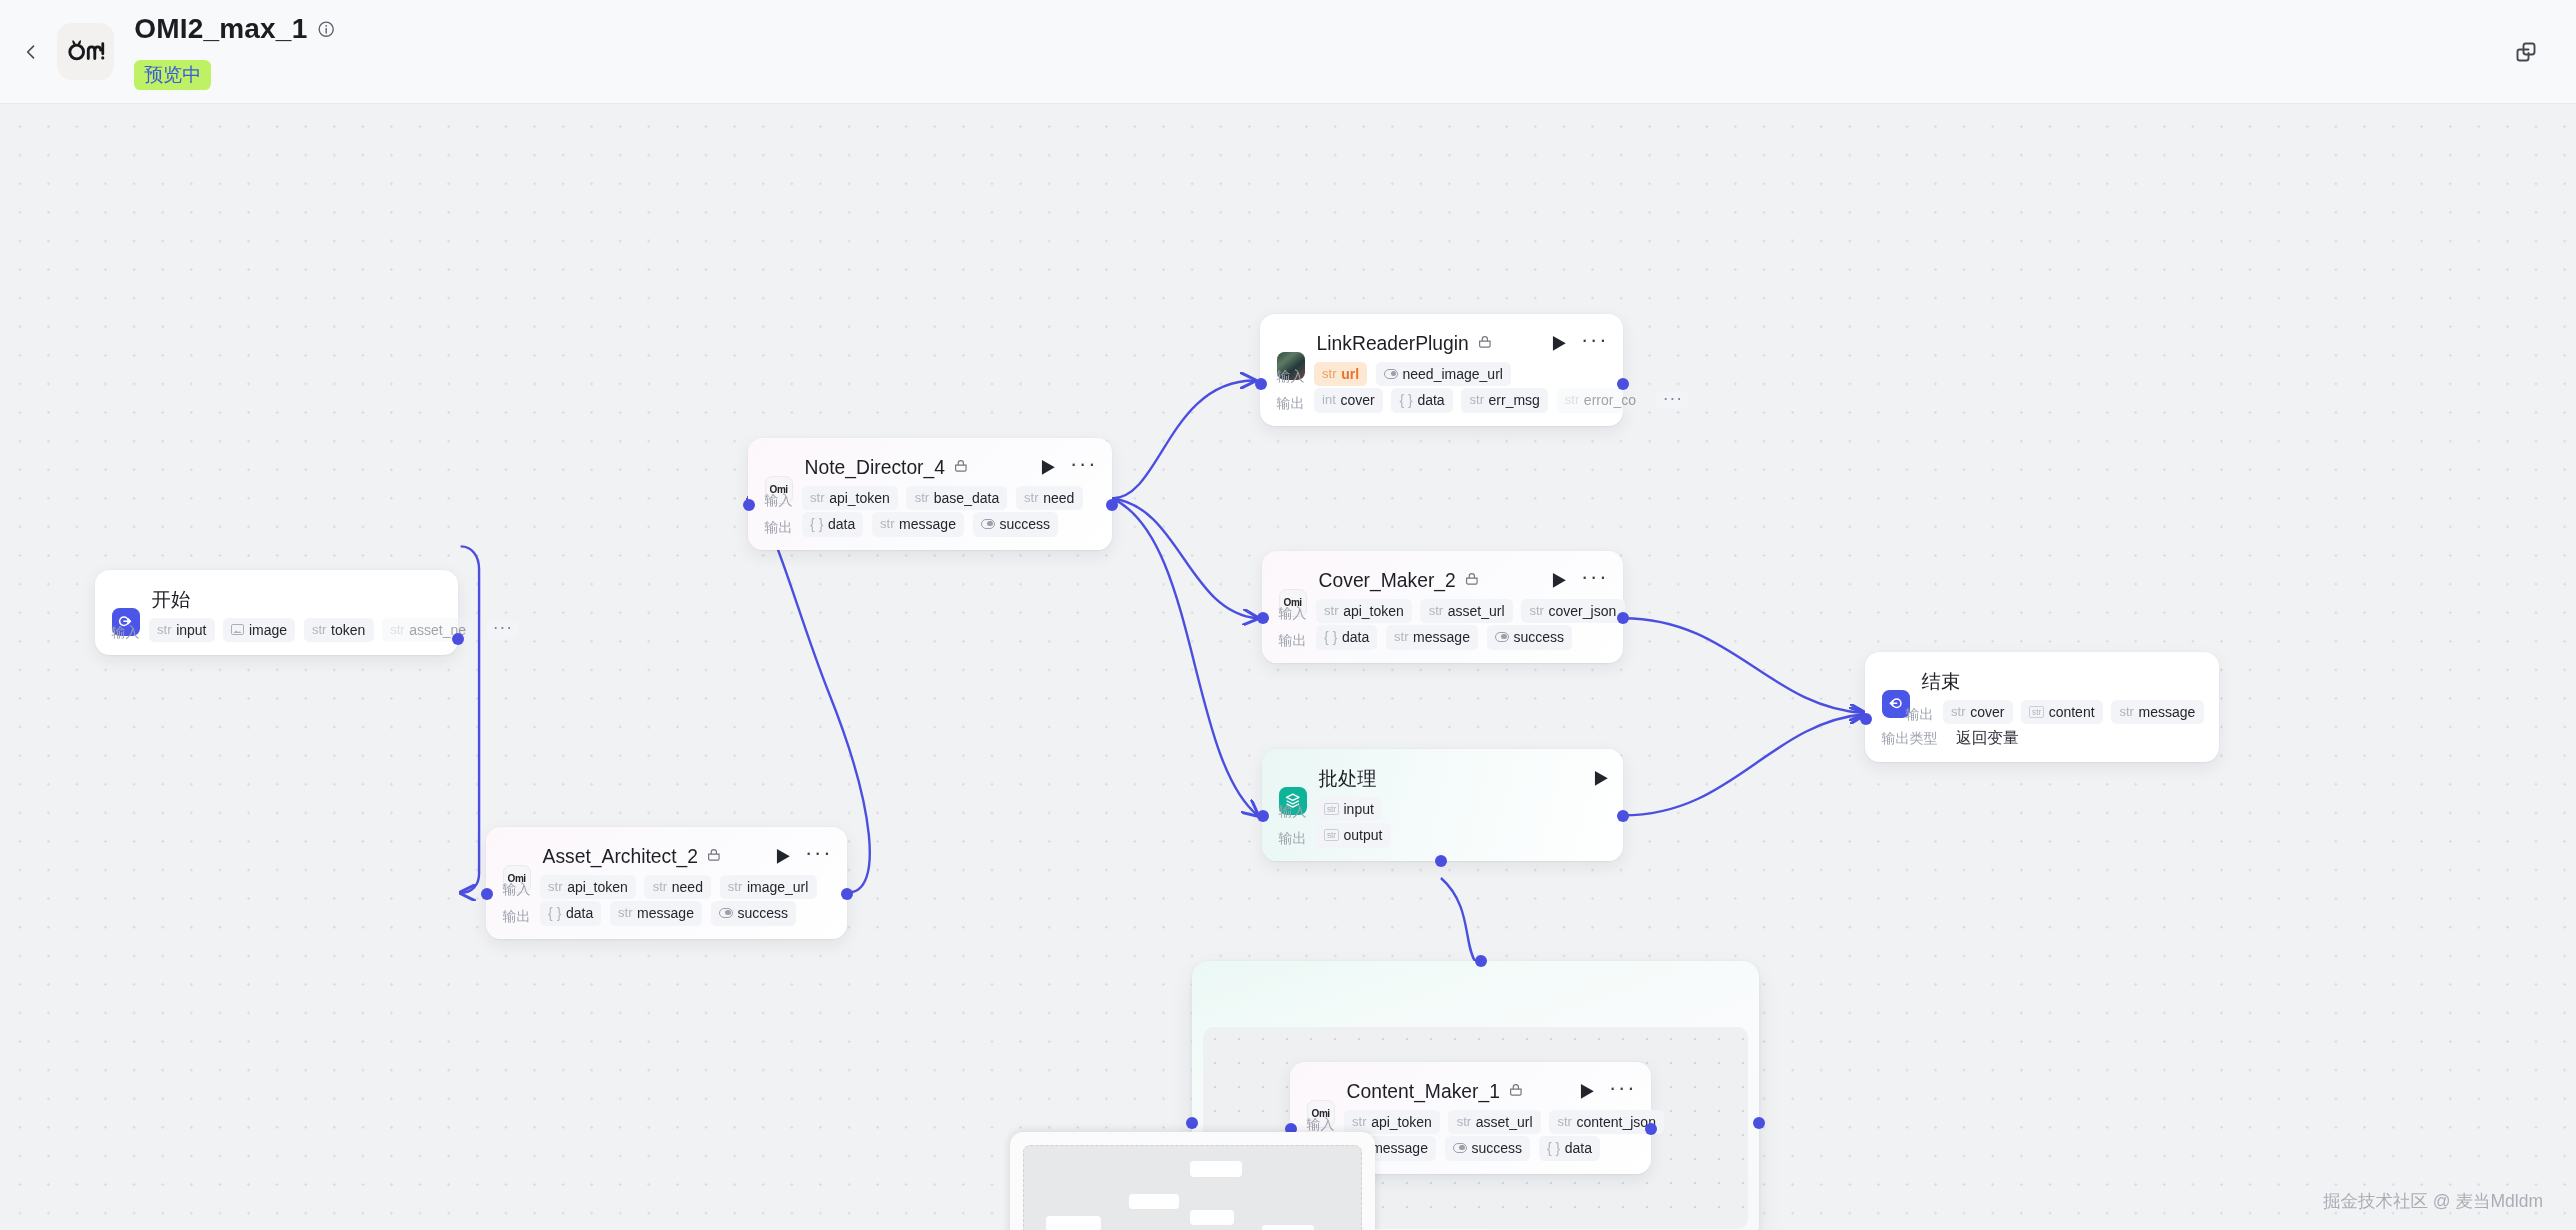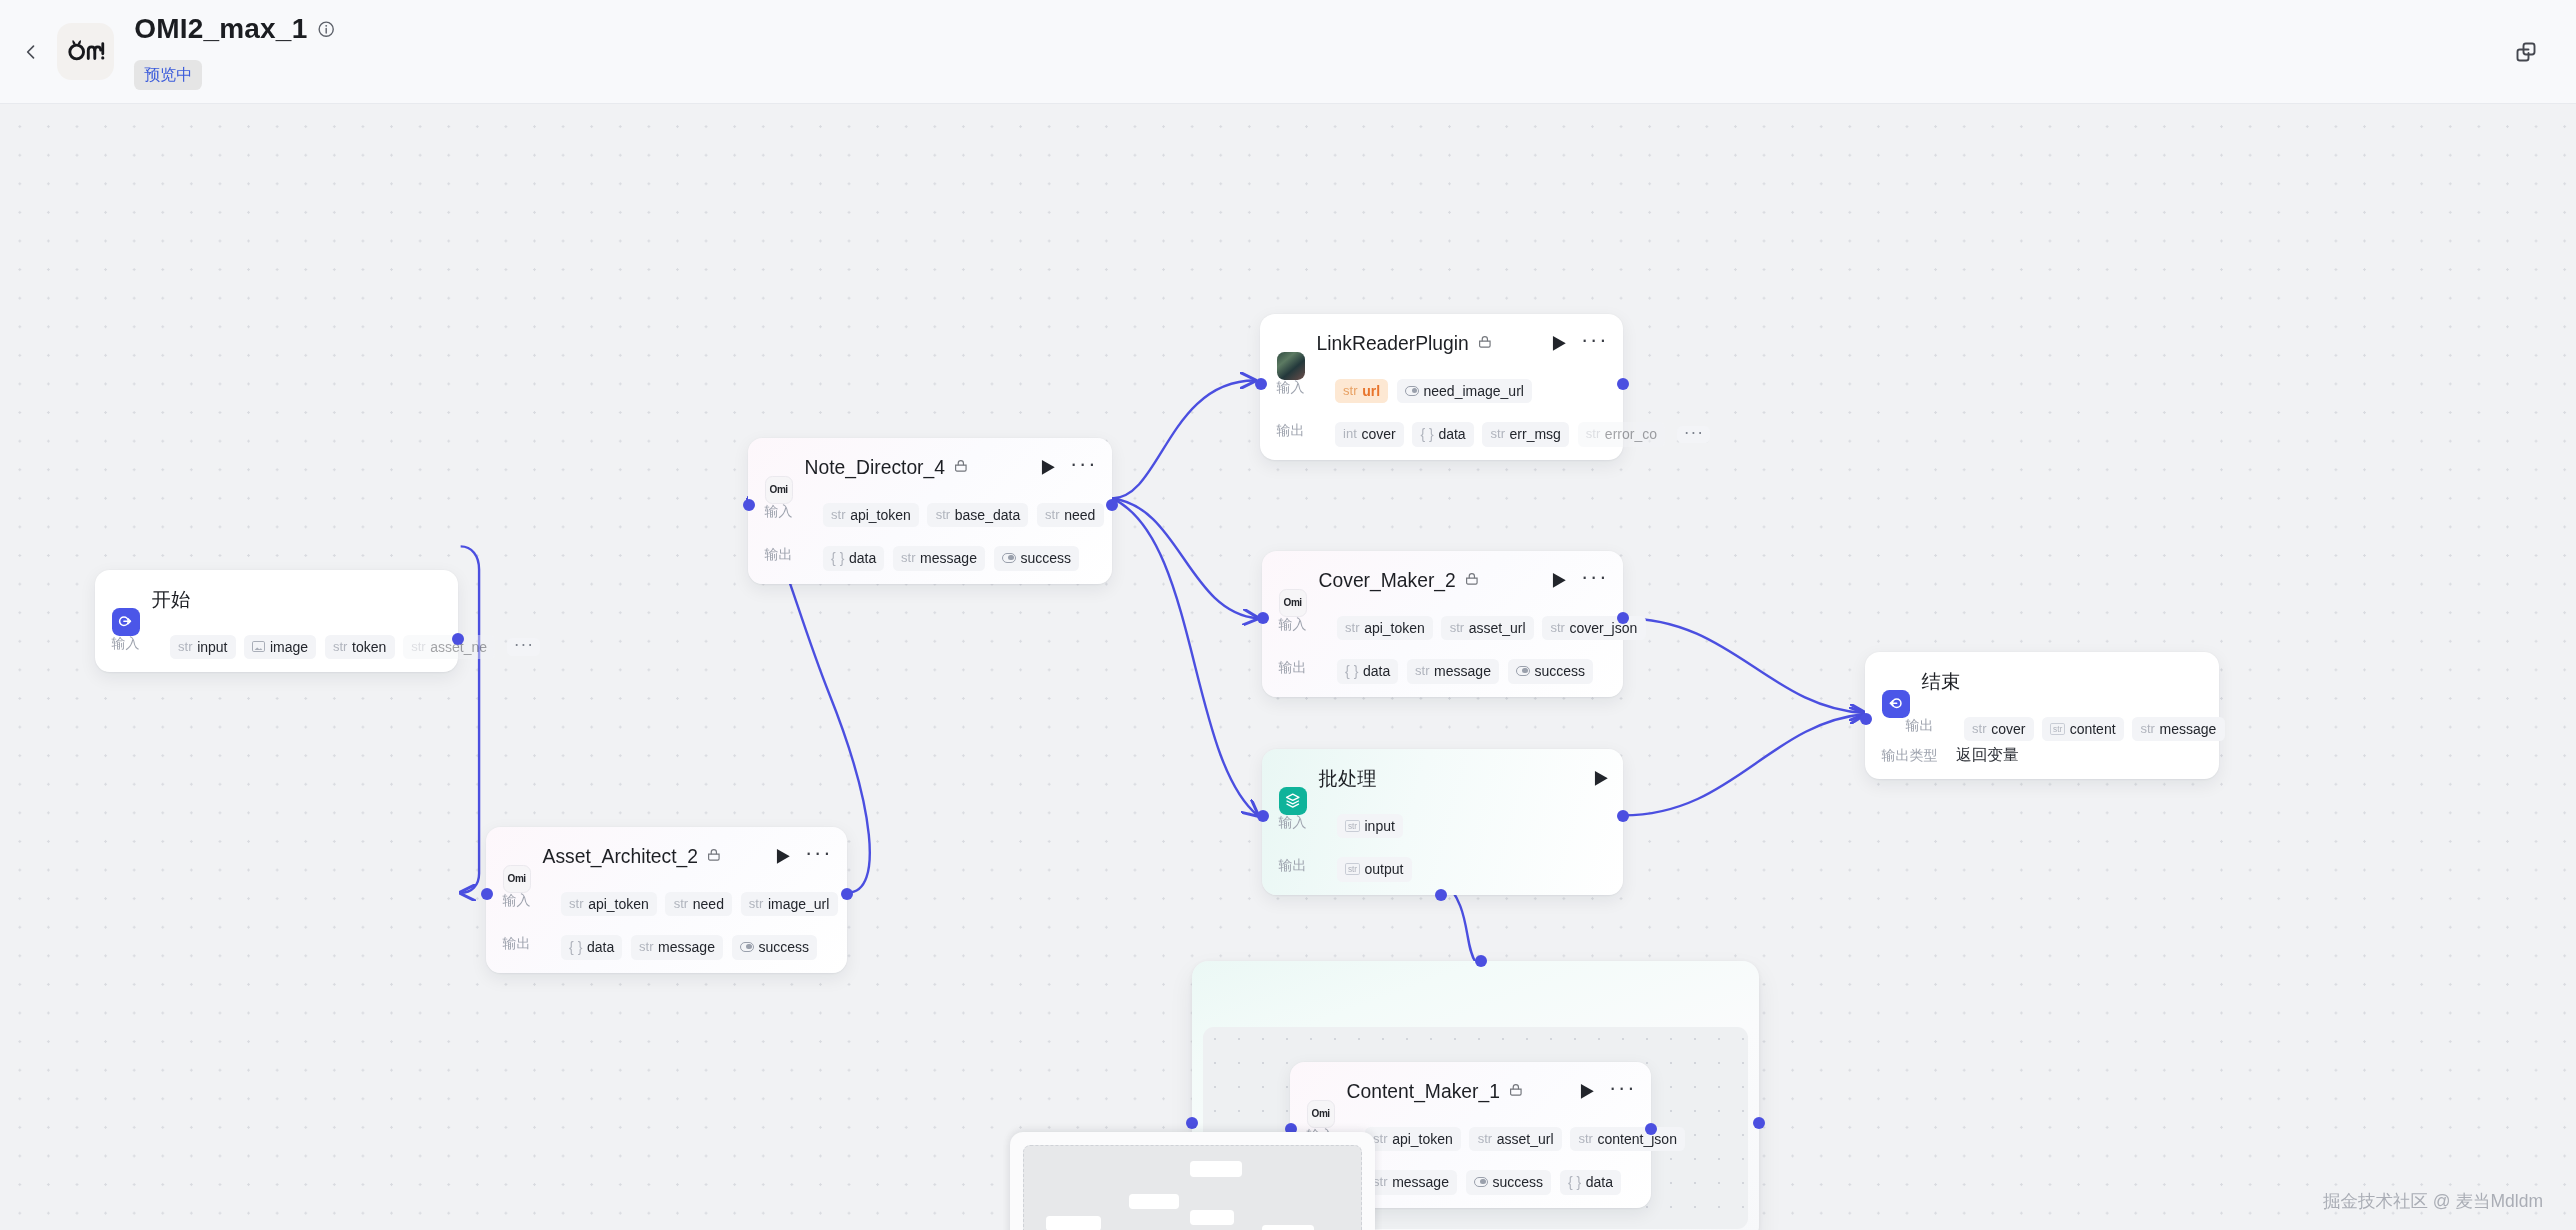--- a/index.html
+++ b/index.html
@@ -34,22 +34,22 @@
   }
   .title-block { margin-left: 20px; display: flex; flex-direction: column; gap: 16px; }
   .title-row { display: flex; align-items: center; gap: 10px; }
   .app-title {
     font-size: 28px; font-weight: 600; color: #1b1d21; letter-spacing: 0.2px;
     line-height: 31px;
   }
   .info-icon { width: 18.4px; height: 18.4px; }
   .badge-row { display:flex; }
   .preview-badge {
-    background: #e5e5e5; color: #3b5bdb;
-    font-size: 16px; line-height: 15.7px;
+    background: #bef264; color: #3b5bdb;
+    font-size: 19px; line-height: 15.7px;
     padding: 6.4px 10px 7.4px; border-radius: 6.4px;
     font-weight: 500;
   }
   .topbar-right {
     margin-left: auto; margin-right: 28px;
     display: flex; align-items: center; gap: 13px;
   }
   .icon-btn {
     width: 44px; height: 44px; border-radius: 9.2px;
     display: flex; align-items: center; justify-content: center;
@@ -108,21 +108,21 @@
     white-space: nowrap; line-height: 22px;
   }
   .lock-icon { margin-left: 8.3px; opacity: .72; }
   .node-head-actions { margin-left: auto; display: flex; align-items: center; gap: 14.7px; }
   .play-btn { cursor: pointer; display: flex; }
   .dots-btn {
     cursor: pointer; color: #3a3d45; font-size: 22px;
     letter-spacing: 1.8px; line-height: 11px; padding-bottom: 7.4px;
   }
 
-  .port-row { display: flex; align-items: flex-start; margin-top: 19px; gap: 21px; }
+  .port-row { display: flex; align-items: flex-end; margin-top: 2px; }
   .port-label {
     font-size: 14px; color: #9ea3ae; flex: 0 0 auto;
     margin-right: 9.2px; white-space: nowrap;
   }
   .chips { display: flex; align-items: center; gap: 8.3px; min-width: 0; }
   .chip {
     display: inline-flex; align-items: center; gap: 4.6px;
     background: #f3f4f7; border-radius: 5.5px;
     padding: 3.7px 8.3px 4.6px;
     font-size: 14px; color: #23262d; font-weight: 500;

